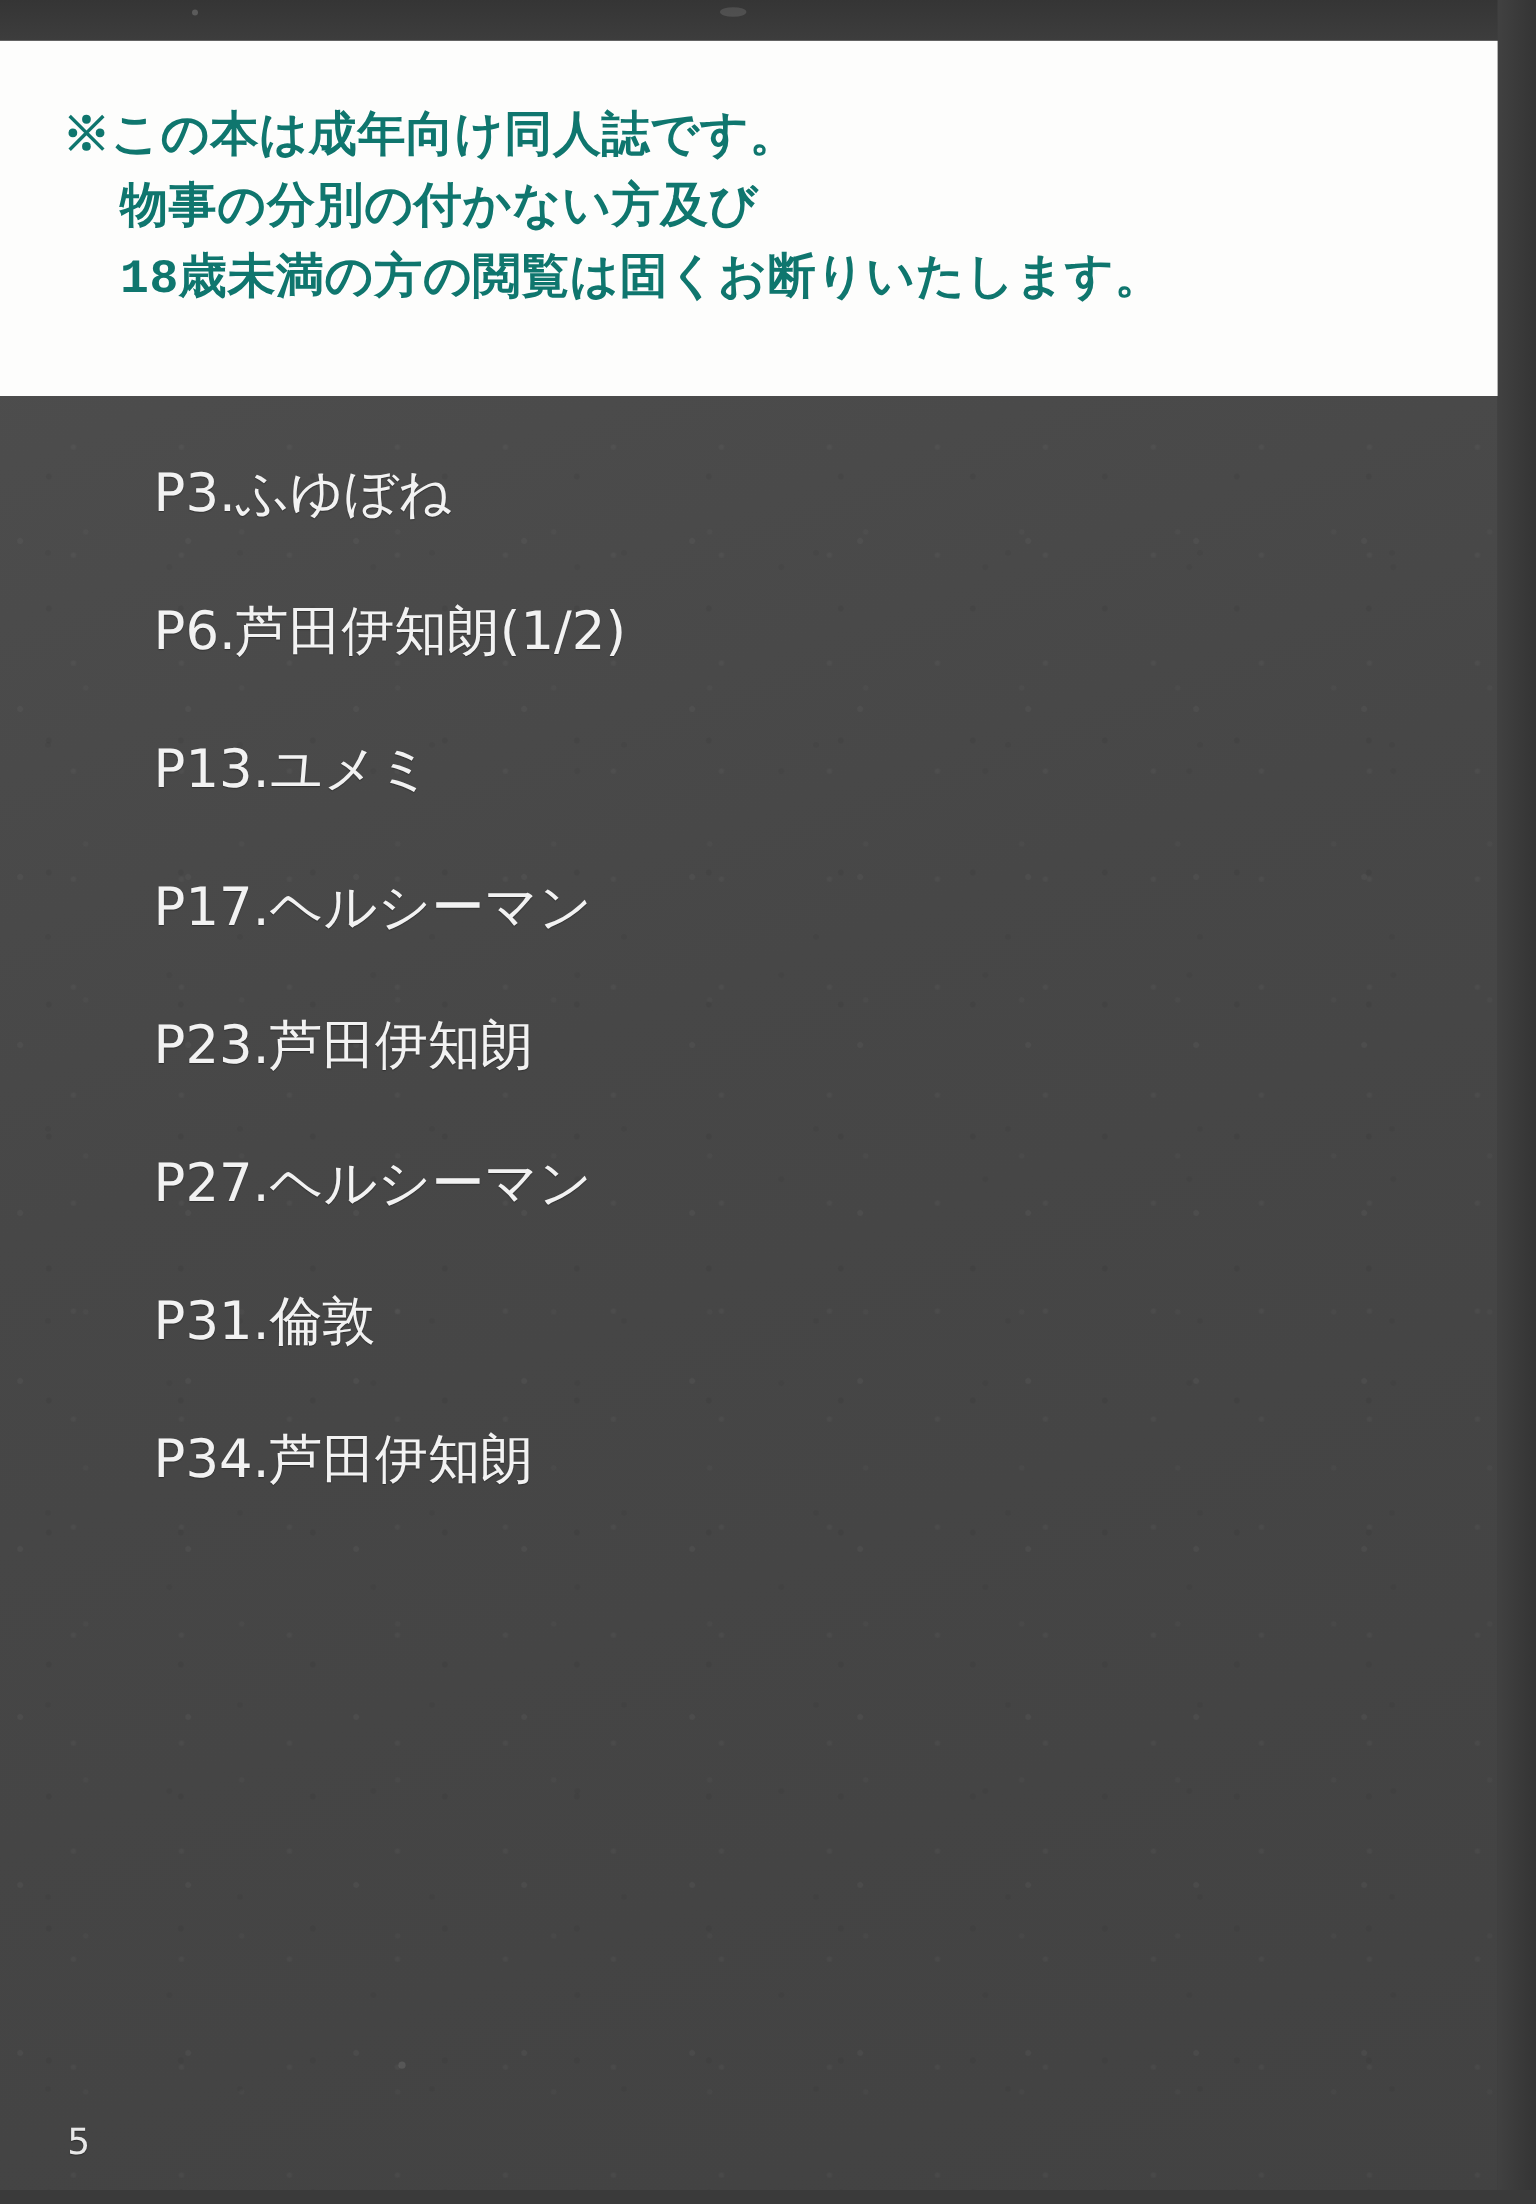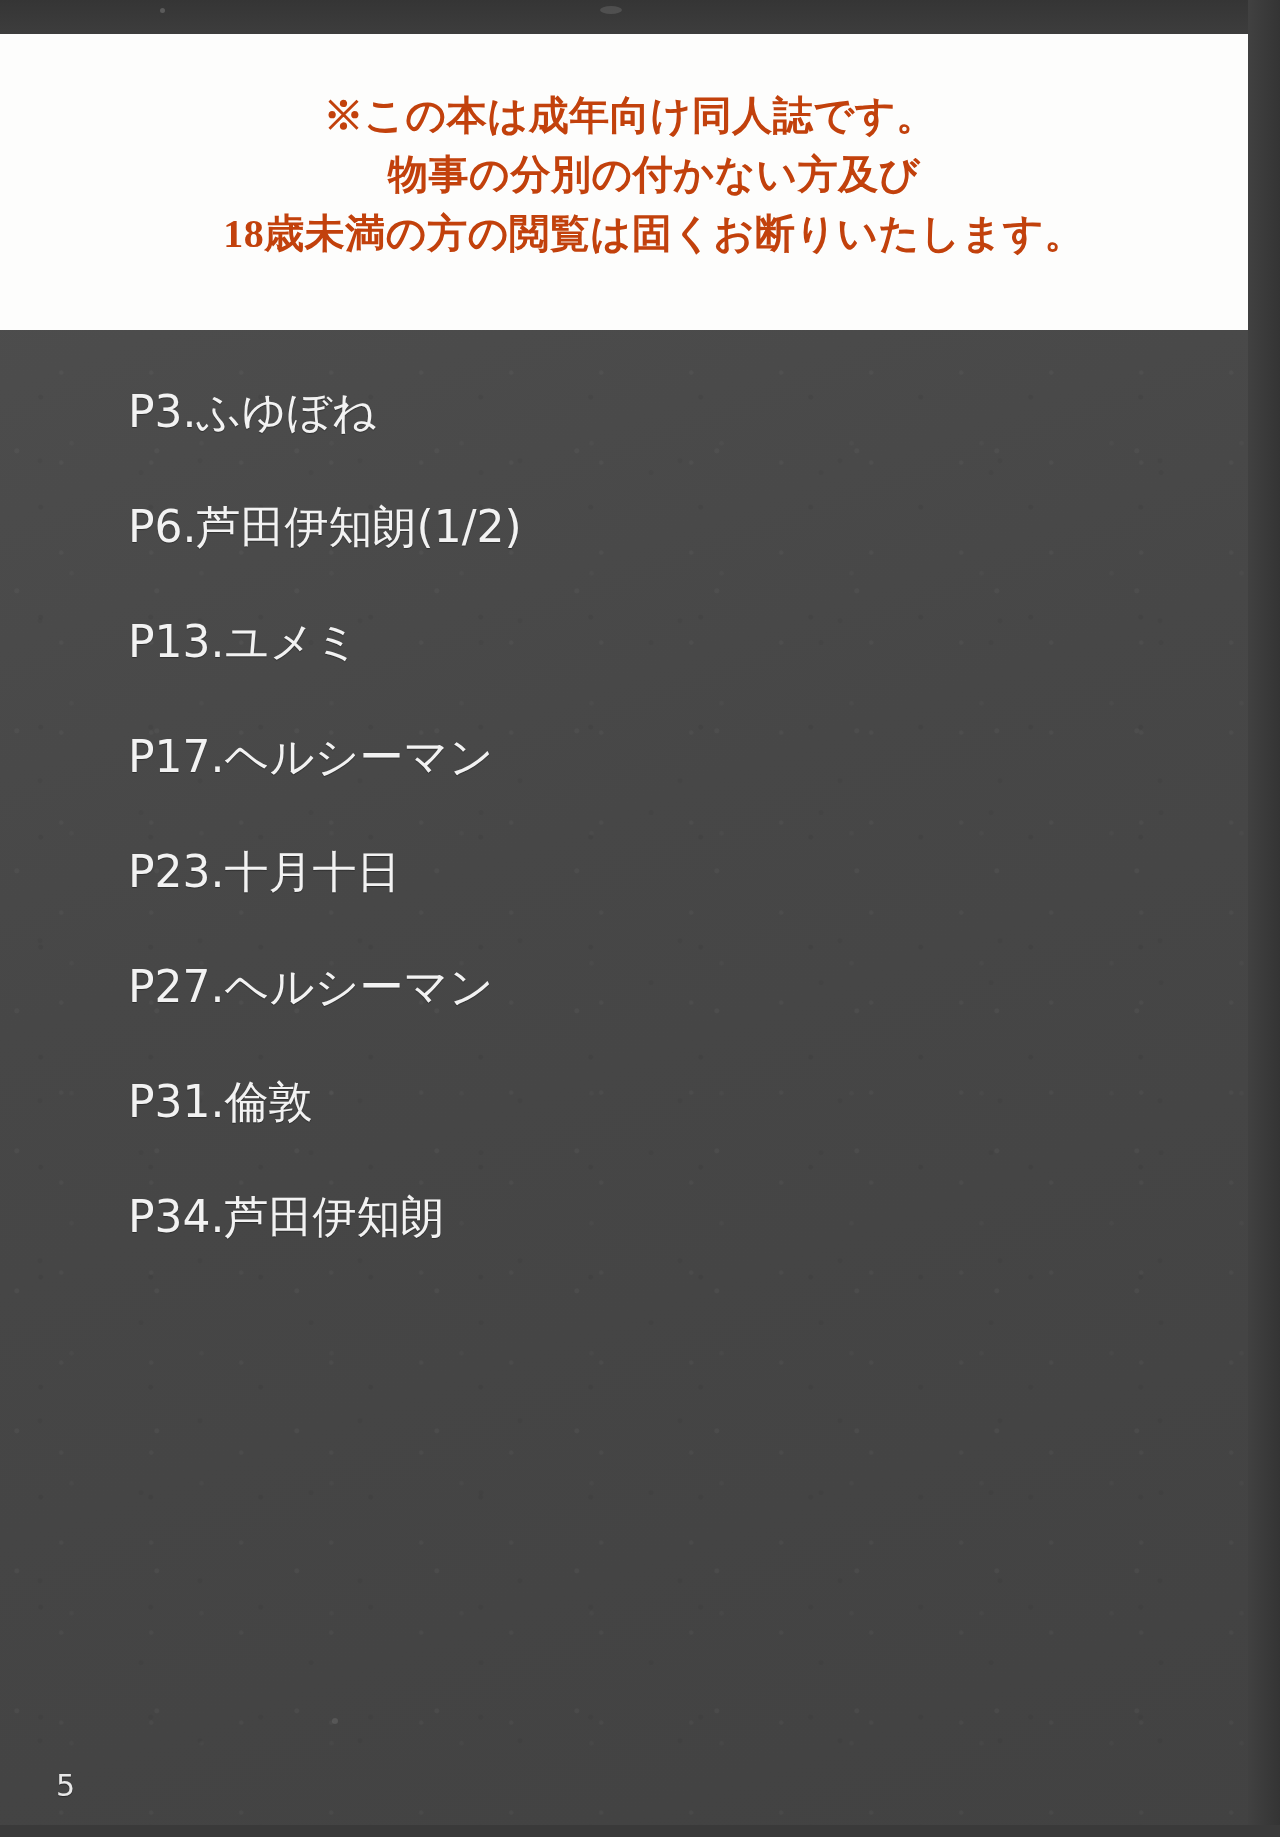--- a/index.html
+++ b/index.html
@@ -58,28 +58,27 @@
     position: absolute;
     top: 34px;
     left: 0;
     width: 1248px;
     height: 296px;
     background: #fdfdfc;
     box-sizing: border-box;
     padding: 52px 40px 0 52px;
   }
   .notice-line {
-    font-family: Liberation Serif, serif;
+    font-family: Liberation Mono, monospace;
     font-weight: bold;
-    color: #c2410c;
+    color: #0f766e;
     font-size: 40px;
     line-height: 1.48;
     letter-spacing: 0.5px;
     white-space: nowrap;
-    text-align: center;
   }
   .notice-line.indent {
     padding-left: 48px;
   }
 
   
   .toc {
     position: absolute;
     top: 390px;
     left: 128px;
@@ -133,21 +132,21 @@
     <div class="notice-line">※この本は成年向け同人誌です。</div>
     <div class="notice-line indent">物事の分別の付かない方及び</div>
     <div class="notice-line indent">18歳未満の方の閲覧は固くお断りいたします。</div>
   </div>
 
   <div class="toc">
     <div class="toc-entry">P3.ふゆぼね</div>
     <div class="toc-entry">P6.芦田伊知朗(1/2)</div>
     <div class="toc-entry">P13.ユメミ</div>
     <div class="toc-entry">P17.ヘルシーマン</div>
-    <div class="toc-entry">P23.十月十日</div>
+    <div class="toc-entry">P23.芦田伊知朗</div>
     <div class="toc-entry">P27.ヘルシーマン</div>
     <div class="toc-entry">P31.倫敦</div>
     <div class="toc-entry">P34.芦田伊知朗</div>
   </div>
 
   <div class="page-number">5</div>
 
 </div>
 
 </body></html>

